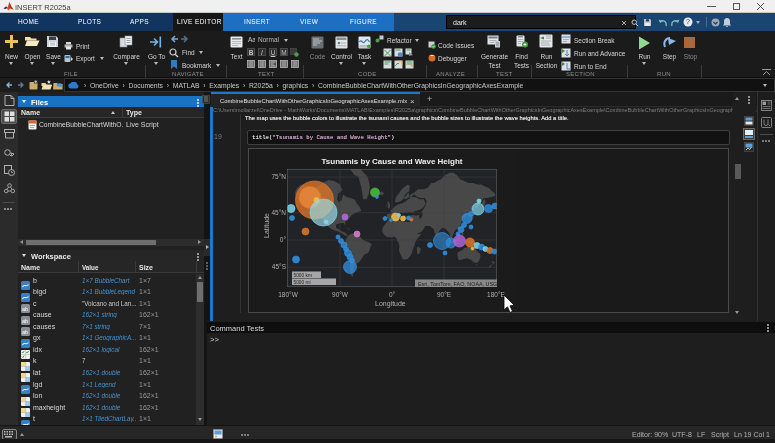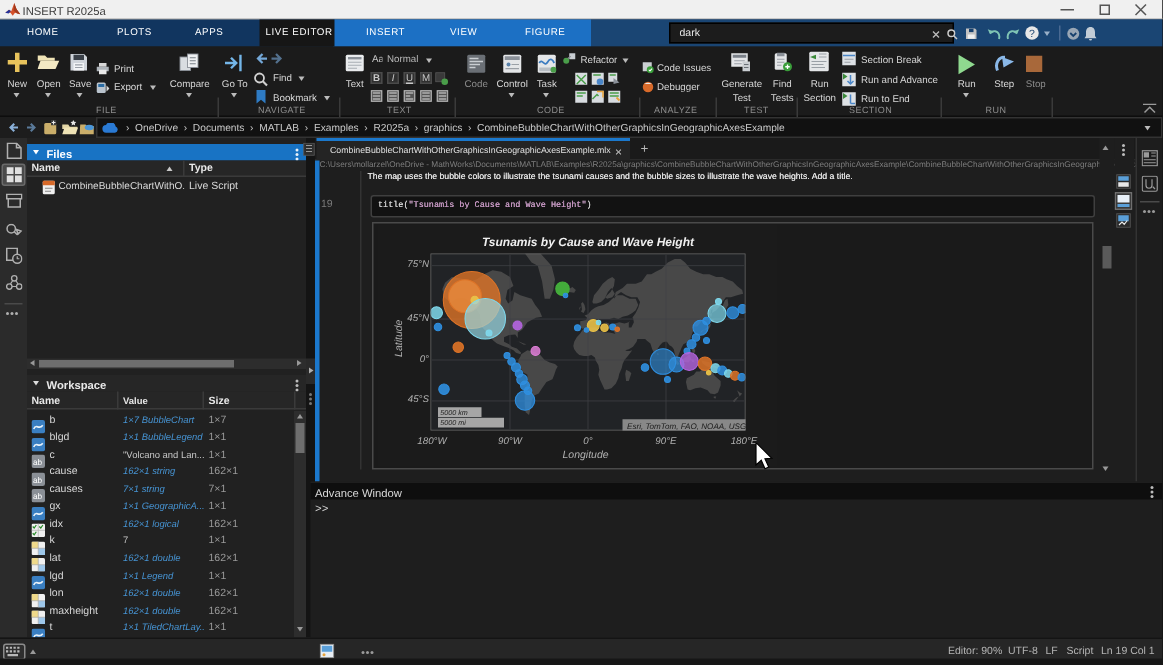--- a/index.html
+++ b/index.html
@@ -575,21 +575,21 @@
 
   <span class="abs" style="left:35px;top:22px;font-size:11.6px;color:#e2e2e2;text-shadow:0 0 0.5px #e2e2e2;transform:scale(0.5);transform-origin:left top;white-space:nowrap;">The map uses the bubble colors to illustrate the tsunami causes and the bubble sizes to illustrate the wave heights. Add a title.</span>
 
   <span class="abs" style="left:4px;top:41px;font-size:7px;color:#7a7a7a;">19</span>
   <div class="abs" style="left:37px;top:37.5px;width:483px;height:15.5px;background:#121212;border:1px solid #3f3f3f;border-radius:2px;">
     <span class="abs" style="left:4px;top:3px;font-size:11.3px;font-family:'Liberation Mono',monospace;color:#d4d4d4;text-shadow:0 0 0.5px #d4d4d4;transform:scale(0.5);transform-origin:left top;white-space:nowrap;">title(<span style="color:#c586c0;">"Tsunamis by Cause and Wave Height"</span>)</span>
   </div>
 
   <div class="abs" style="left:38px;top:56px;width:481px;height:165px;background:#1a1a1a;border:1px solid #4a4a4a;">
 
-    <div class="abs" style="left:3px;top:1px;width:266px;height:161px;background:#1b1b1b;font-style:italic;">
+    <div class="abs" style="left:3px;top:1px;width:266px;height:161px;background:#1b1b1b;">
       <div class="abs" style="left:36px;top:7px;width:208px;text-align:center;font-size:8px;font-weight:bold;color:#efefef;">Tsunamis by Cause and Wave Height</div>
 
       <svg class="abs" style="left:35px;top:19px;" width="210" height="118" viewBox="-1 -1 210 118">
         <rect x="-1" y="-1" width="210" height="118" fill="#212326"></rect>
         <path fill="#484848" d="M61.8,-1.2 L66.4,5.0 L70.5,7.1 L73.4,17.7 L75.1,29.2 L78.6,29.2 L80.9,23.3 L82.0,16.2 L79.7,7.1 L72.2,-1.2Z M6.9,22.7 L8.1,28.1 L12.7,31.8 L16.2,29.2 L19.6,28.6 L22.5,29.2 L26.0,32.3 L28.9,35.2 L31.8,39.5 L32.4,44.2 L33.5,48.4 L36.4,51.1 L38.1,53.6 L39.9,56.0 L41.0,57.2 L43.3,59.0 L47.4,60.7 L50.8,61.8 L54.3,63.5 L56.0,65.1 L58.9,66.2 L59.5,65.1 L56.6,62.3 L53.2,61.2 L51.4,59.5 L48.0,57.8 L48.0,54.8 L51.4,53.3 L55.5,53.0 L57.2,55.4 L57.2,51.7 L60.1,49.8 L63.6,44.9 L66.4,43.4 L69.3,41.9 L73.4,41.1 L71.6,36.9 L68.8,33.3 L66.4,29.2 L58.9,26.9 L54.9,24.6 L53.7,30.2 L50.8,32.3 L49.1,29.2 L50.3,23.3 L54.3,20.6 L52.0,14.6 L46.2,11.1 L40.4,10.1 L34.7,12.9 L30.0,16.2 L25.4,17.7 L22.0,16.2 L17.3,15.4 L13.3,14.6 L8.7,18.5Z M59.5,66.2 L63.6,63.5 L68.2,64.6 L72.2,66.7 L75.1,70.0 L78.6,71.6 L82.0,72.7 L83.8,74.3 L82.6,76.5 L81.5,79.9 L80.3,82.8 L76.3,84.6 L73.4,88.9 L71.1,92.3 L68.2,93.7 L66.4,97.3 L65.9,101.3 L64.7,106.7 L62.4,104.8 L61.8,99.7 L61.8,93.7 L63.0,88.3 L63.6,84.0 L63.6,79.9 L60.7,78.2 L58.4,74.3 L57.2,72.2 L57.8,69.5 L58.9,67.8Z M98.8,44.2 L98.8,48.4 L100.5,49.1 L103.4,48.4 L105.7,44.9 L108.0,43.4 L111.5,42.7 L115.0,42.7 L118.4,42.7 L121.3,41.9 L124.2,42.7 L127.1,41.1 L130.6,40.3 L133.5,38.7 L135.8,36.9 L137.5,33.3 L135.8,29.2 L131.7,29.2 L127.1,26.9 L123.1,26.9 L120.2,29.2 L117.9,31.3 L114.4,33.3 L110.9,34.2 L108.6,35.2 L106.3,36.9 L104.0,39.5 L101.7,40.3 L103.4,41.9 L102.8,43.4Z M108.6,42.7 L110.9,43.4 L112.1,44.9 L113.2,46.3 L114.4,46.3 L113.2,47.7 L111.5,45.6 L109.8,44.2Z M115.6,44.9 L117.3,47.7 L119.0,47.7 L117.9,45.6Z M106.9,31.3 L108.0,26.9 L110.9,23.3 L113.8,19.2 L117.3,16.2 L120.2,14.6 L121.9,16.2 L121.3,20.6 L119.0,24.6 L116.7,26.9 L115.0,29.2 L112.7,31.3 L109.8,32.3 L107.5,32.3Z M116.7,29.2 L120.2,28.1 L121.9,25.8 L119.6,22.0 L117.3,24.6 L115.6,28.1Z M101.1,38.7 L102.3,36.1 L101.7,33.3 L100.5,31.3 L99.4,32.3 L100.0,36.1 L99.4,37.8Z M98.2,36.9 L99.4,34.2 L98.2,35.2Z M91.3,24.6 L94.8,25.2 L95.9,23.3 L93.6,21.3 L91.3,22.7Z M121.3,29.2 L122.5,24.6 L127.1,22.0 L130.0,19.2 L135.8,19.2 L139.8,17.7 L143.3,12.9 L146.2,12.9 L149.1,11.1 L153.1,9.2 L157.2,5.0 L161.8,2.7 L165.8,2.7 L168.7,5.0 L172.2,9.2 L176.2,11.1 L180.8,12.9 L184.9,12.9 L189.5,14.6 L193.6,14.6 L196.4,16.2 L200.5,17.7 L203.4,20.6 L206.8,23.3 L207.4,25.8 L203.4,26.9 L199.3,28.1 L195.9,28.1 L193.6,31.3 L191.8,34.2 L189.5,36.9 L186.6,38.7 L183.7,41.1 L182.0,43.4 L179.7,44.2 L178.0,46.3 L176.8,47.7 L174.5,47.7 L173.9,51.1 L172.2,56.0 L169.9,58.4 L167.6,59.5 L166.4,61.8 L165.2,64.6 L163.5,68.9 L162.4,68.4 L161.8,65.7 L161.2,62.9 L160.0,61.2 L158.3,60.1 L156.6,57.8 L155.4,57.8 L153.7,58.4 L152.0,60.1 L150.2,62.9 L148.5,66.2 L146.8,62.9 L145.6,59.0 L143.3,57.2 L142.1,56.0 L139.2,56.0 L136.9,56.0 L136.4,57.8 L134.0,61.2 L131.2,62.9 L128.8,63.5 L127.1,61.8 L125.4,59.5 L123.6,54.2 L122.5,53.0 L120.2,49.1 L119.0,47.7 L119.6,46.3 L121.9,45.6 L124.8,44.9 L128.3,45.6 L131.2,44.9 L132.9,42.7 L134.0,41.1 L135.8,38.7 L137.5,35.2 L138.7,31.3 L136.9,28.1 L132.9,28.1 L129.4,26.9 L126.0,24.6 L123.1,26.9Z M100.5,49.8 L104.0,48.4 L109.8,48.4 L110.9,50.4 L115.6,51.7 L118.4,51.7 L121.3,52.3 L123.6,53.0 L125.4,56.6 L127.1,60.1 L128.8,63.5 L130.0,64.0 L131.7,64.0 L133.5,63.5 L130.6,67.3 L128.3,70.0 L127.1,72.7 L126.5,75.4 L124.8,79.3 L124.2,82.2 L122.5,85.8 L119.6,88.9 L116.7,89.6 L115.0,89.6 L113.8,87.0 L112.1,83.4 L110.9,79.9 L111.5,76.5 L110.9,73.3 L109.2,70.5 L108.6,68.4 L106.3,66.7 L104.0,67.3 L101.1,67.3 L98.2,66.7 L96.5,65.1 L94.8,62.9 L94.2,60.7 L94.8,57.8 L96.5,54.8 L98.8,52.3Z M129.4,76.5 L131.7,77.7 L132.9,78.8 L131.2,84.0 L129.4,84.0 L128.8,79.3Z M194.1,37.8 L195.9,36.1 L197.6,33.3 L197.0,29.2 L195.3,30.2 L193.6,34.2Z M186.0,41.9 L186.6,38.7 L187.2,36.1 L186.0,36.9 L185.5,40.3Z M179.1,51.1 L180.8,49.8 L182.6,49.8 L184.3,49.8 L185.5,47.7 L186.0,45.6 L184.9,46.3 L183.2,48.4 L180.8,50.4 L179.1,52.0Z M184.9,44.9 L186.6,42.7 L188.4,43.4 L186.6,44.9Z M150.2,65.1 L151.4,66.2 L150.2,66.7Z M169.9,82.2 L169.3,84.6 L170.4,89.6 L172.2,90.2 L175.6,88.9 L179.1,88.3 L183.7,90.2 L185.5,92.3 L188.4,92.9 L190.7,91.6 L192.4,87.0 L192.4,84.0 L188.4,80.5 L186.0,76.0 L183.2,76.5 L180.3,76.0 L178.5,77.7 L176.2,77.7 L174.5,79.9Z M187.8,94.4 L189.5,94.4 L188.9,95.8 L187.8,95.1Z M179.7,70.5 L183.7,71.1 L186.6,72.2 L190.7,75.4 L186.6,74.9 L183.2,74.3 L180.3,72.2Z M167.0,69.5 L169.9,67.8 L171.6,66.2 L172.8,69.5 L171.0,71.6 L167.6,71.1Z M158.9,67.3 L161.2,68.4 L163.5,70.5 L165.2,72.7 L163.5,73.3 L160.6,70.0Z M164.7,73.8 L168.7,74.3 L170.4,74.9 L166.4,74.3Z M172.8,69.5 L174.5,70.0 L175.1,71.6 L173.3,71.1Z M173.3,60.1 L174.5,61.2 L175.6,64.0 L174.5,66.2 L173.3,63.5Z M203.4,90.2 L205.1,91.6 L206.8,92.3 L205.1,94.4Z M200.5,97.3 L202.8,95.1 L204.5,94.4 L201.6,98.1Z M54.9,57.5 L58.4,57.8 L61.2,59.0 L63.0,59.5 L61.2,59.8 L57.8,57.8Z"></path>
         <path fill="#212326" d="M131.2,48.4 L132.9,48.4 L134.6,44.9 L134.0,41.9 L132.3,41.9 L131.2,45.6Z M120.2,44.9 L123.1,44.9 L126.5,44.2 L127.7,42.7 L124.8,42.7 L121.3,43.4Z"></path>
         <g stroke="#404247" stroke-width="0.5">
           <line x1="52" y1="0" x2="52" y2="116"></line>
               <line x1="104" y1="0" x2="104" y2="116"></line>
               <line x1="156" y1="0" x2="156" y2="116"></line>
@@ -711,21 +711,21 @@
         <rect x="0.5" y="0.5" width="10" height="10" rx="1" fill="none" stroke="#9a9a9a" stroke-width=".8"></rect>
         <path d="M3,2.5 v4 a2,2 0 0 0 4,0 v-4" fill="none" stroke="#9a9a9a" stroke-width=".8"></path>
         <path d="M7.5,7.5 l1.5,1.5" stroke="#9a9a9a" stroke-width=".8"></path>
       </svg>
   <div class="abs" style="left:2px;top:42px;width:13px;height:1px;background:#4a4a4a;"></div>
   <div class="abs dh" style="left:4px;top:48px;"></div>
 </div>
 
 <div class="abs" style="left:207px;top:321px;width:568px;height:104px;background:#1e1e1e;">
   <div class="abs" style="left:0;top:1px;width:568px;height:11px;background:#0e0e0e;">
-    <span class="abs" style="left:3px;top:1.5px;font-size:7.5px;color:#d8d8d8;">Advance Window</span>
+    <span class="abs" style="left:3px;top:1.5px;font-size:7.5px;color:#d8d8d8;">Command Tests</span>
     <div class="abs dv" style="left:560px;top:2px;"></div>
   </div>
   <span class="abs" style="left:3px;top:15px;font-size:7.5px;font-family:'Liberation Mono',monospace;color:#d8d8d8;">&gt;&gt;</span>
 </div>
 
 <div class="abs" style="left:0;top:425px;width:775px;height:18px;background:#262626;border-top:1px solid #141414;">
   <div class="abs" style="left:2px;top:3px;width:15px;height:11px;border:1px solid #8a8a8a;border-radius:2px;background:#2e2e2e;">
     <svg style="position:absolute;left:1px;top:1px;" width="11" height="7" viewBox="0 0 11 7">
           <g fill="#b8b8b8">
             <rect x="0" y="0" width="1.5" height="1.5"></rect>

